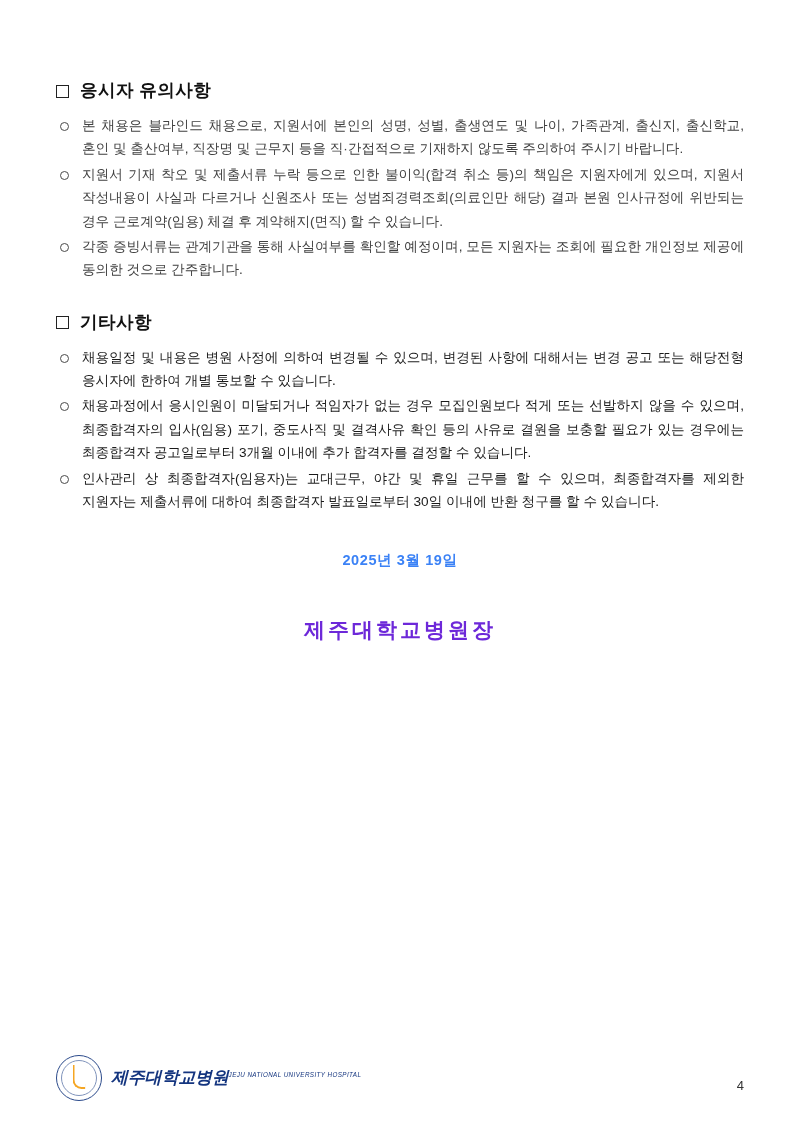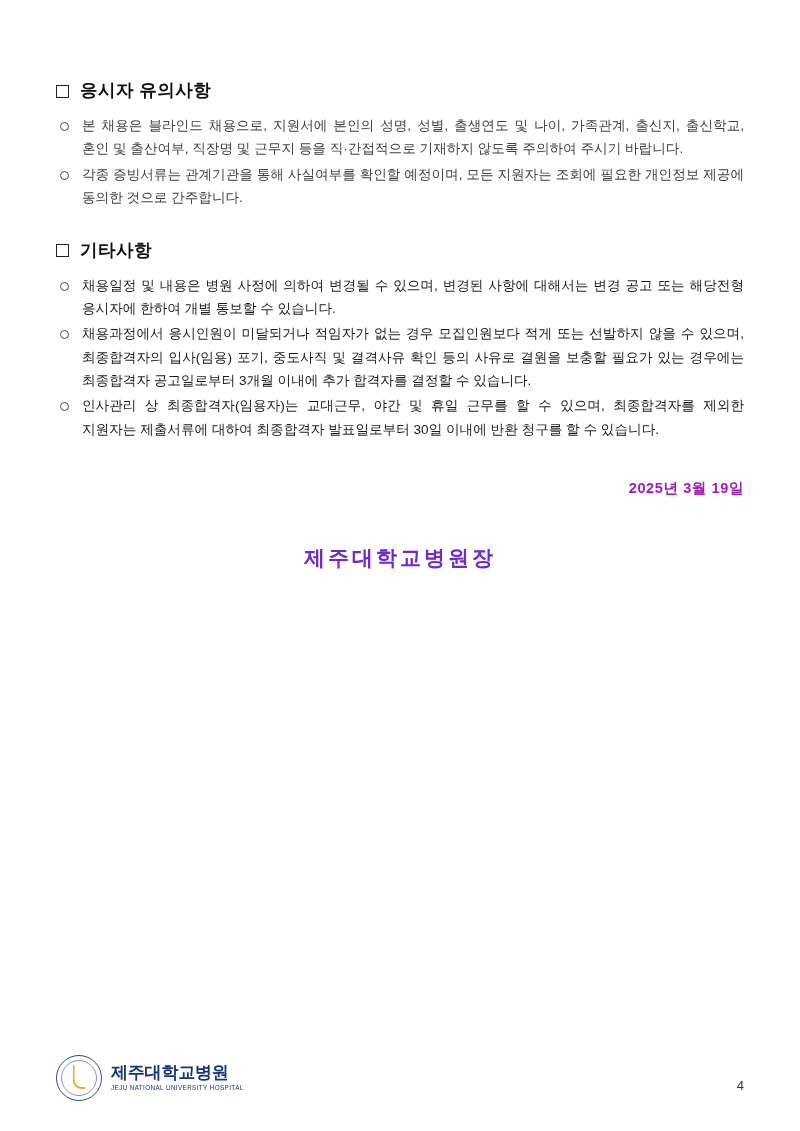--- a/index.html
+++ b/index.html
@@ -81,26 +81,26 @@
   .red li::before {
     border-color: #e8262d;
   }
 
   .block-gap {
     height: 26px;
   }
 
   
   .date-line {
-    text-align: right;
+    text-align: center;
     font-size: 14.5px;
     font-weight: bold;
     letter-spacing: 0.6px;
     margin-top: 38px;
-    color: #a21caf;
+    color: #3b82f6;
   }
   .signature {
     text-align: center;
     font-size: 21px;
     font-weight: bold;
     letter-spacing: 3px;
     margin-top: 46px;
     color: #6d28d9;
   }
 
@@ -146,22 +146,23 @@
     transform: translateX(-50%);
     width: 11px;
     height: 22px;
     border: 2.6px solid #f5a623;
     border-top: none;
     border-right: none;
     border-bottom-left-radius: 9px;
   }
   .logo-text {
     display: flex;
-    flex-direction: column;
+    flex-direction: row;
     line-height: 1.05;
+    font-style: italic;
   }
   .logo-kr {
     font-size: 17px;
     font-weight: bold;
     color: #14357f;
     letter-spacing: -0.2px;
   }
   .logo-en {
     font-size: 6.3px;
     color: #14357f;
@@ -181,20 +182,21 @@
 
 <div class="page">
 
   <div class="section">
     <div class="section-head">
       <span class="sq"></span>
       <span class="section-title">응시자 유의사항</span>
     </div>
     <ul class="bullets red">
       <li>본 채용은 블라인드 채용으로, 지원서에 본인의 성명, 성별, 출생연도 및 나이, 가족관계, 출신지, 출신학교, 혼인 및 출산여부, 직장명 및 근무지 등을 직·간접적으로 기재하지 않도록 주의하여 주시기 바랍니다.</li>
+      <li>지원서 기재 착오 및 제출서류 누락 등으로 인한 불이익(합격 취소 등)의 책임은 지원자에게 있으며, 지원서 작성내용이 사실과 다르거나 신원조사 또는 성범죄경력조회(의료인만 해당) 결과 본원 인사규정에 위반되는 경우 근로계약(임용) 체결 후 계약해지(면직) 할 수 있습니다.</li>
       <li>각종 증빙서류는 관계기관을 통해 사실여부를 확인할 예정이며, 모든 지원자는 조회에 필요한 개인정보 제공에 동의한 것으로 간주합니다.</li>
     </ul>
   </div>
 
   <div class="block-gap"></div>
 
   <div class="section">
     <div class="section-head">
       <span class="sq"></span>
       <span class="section-title">기타사항</span>

